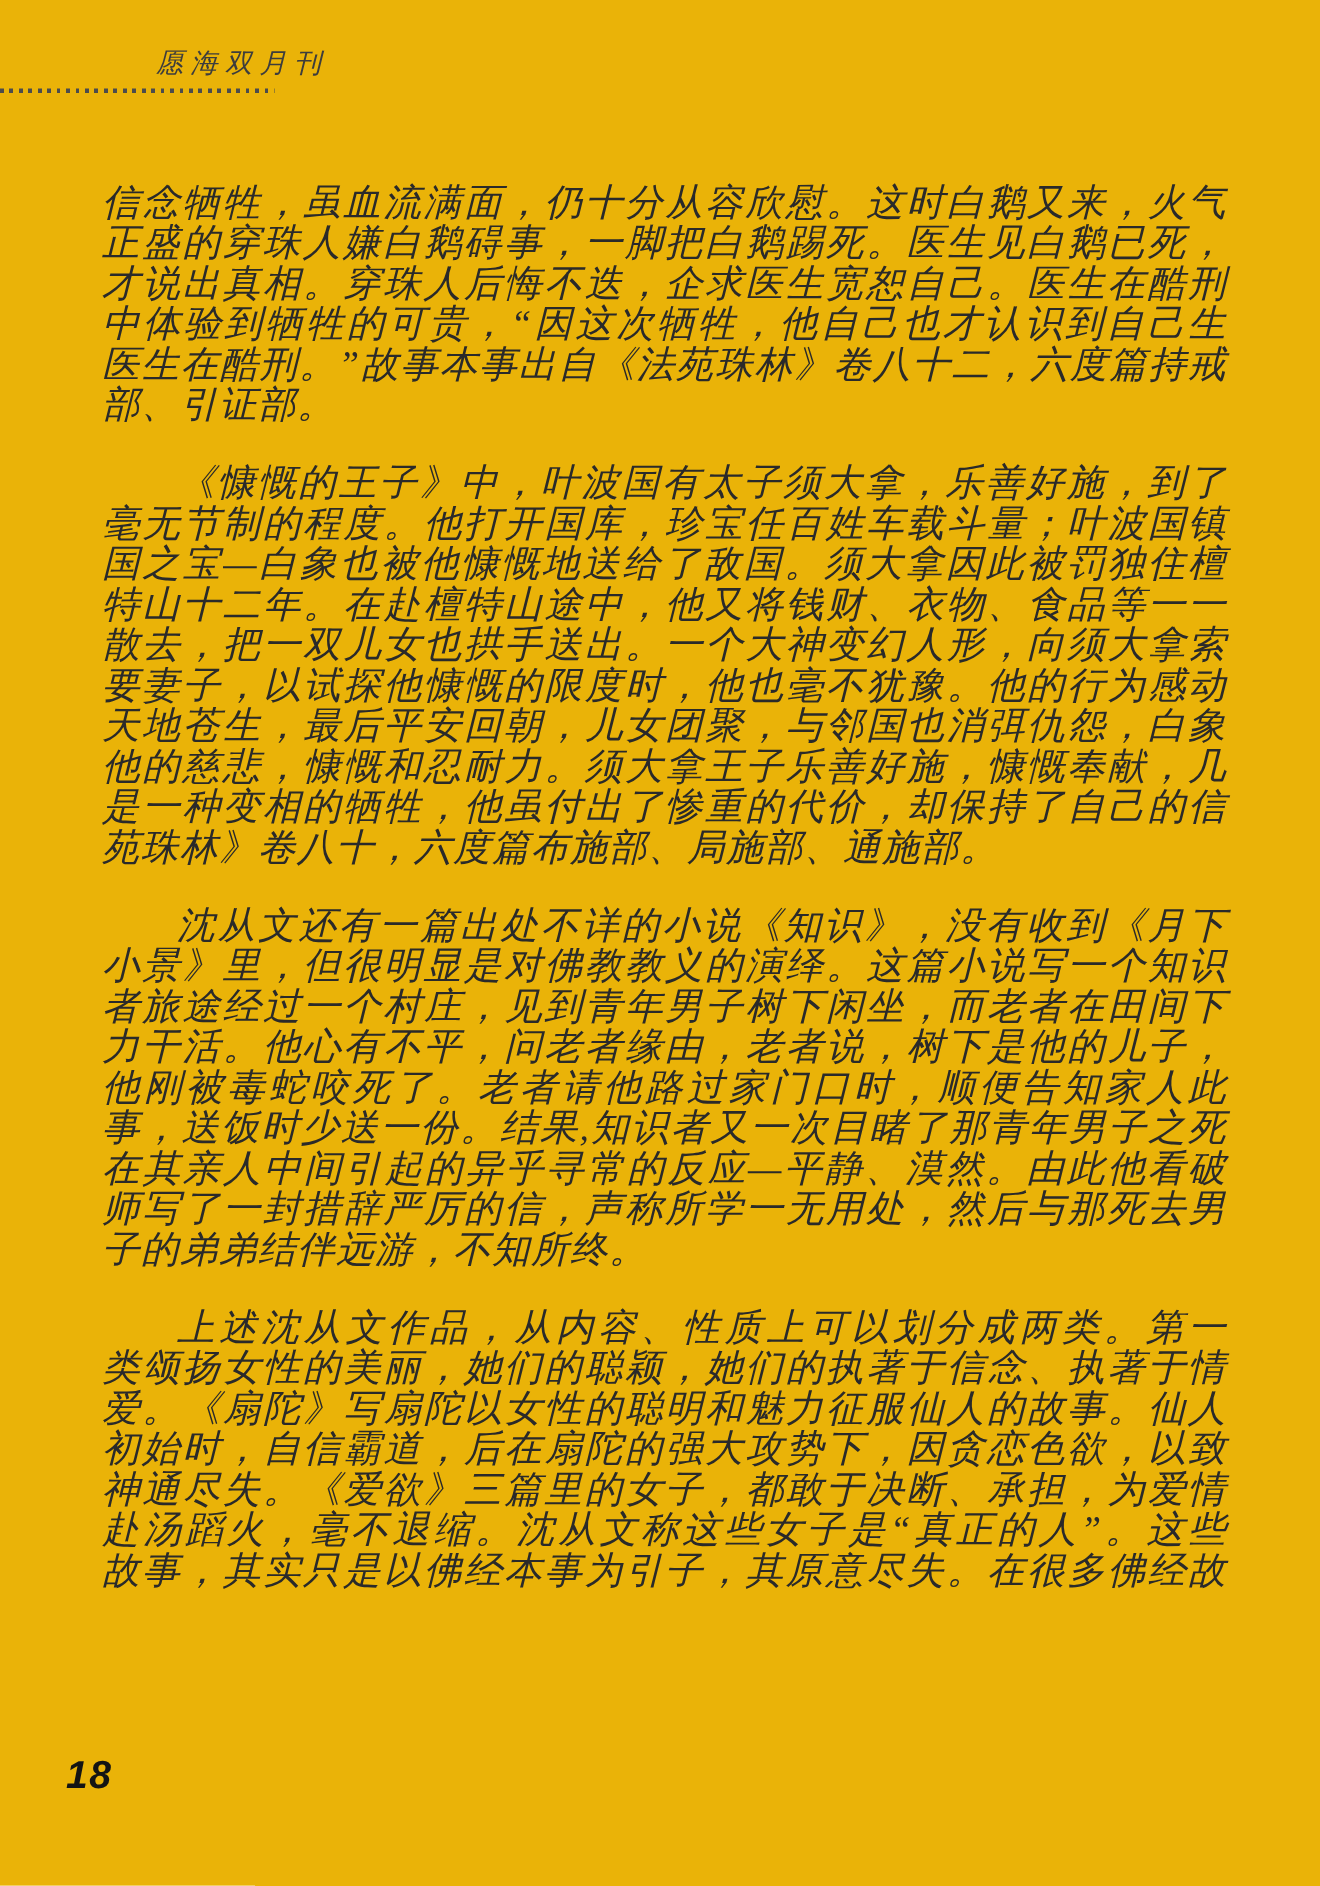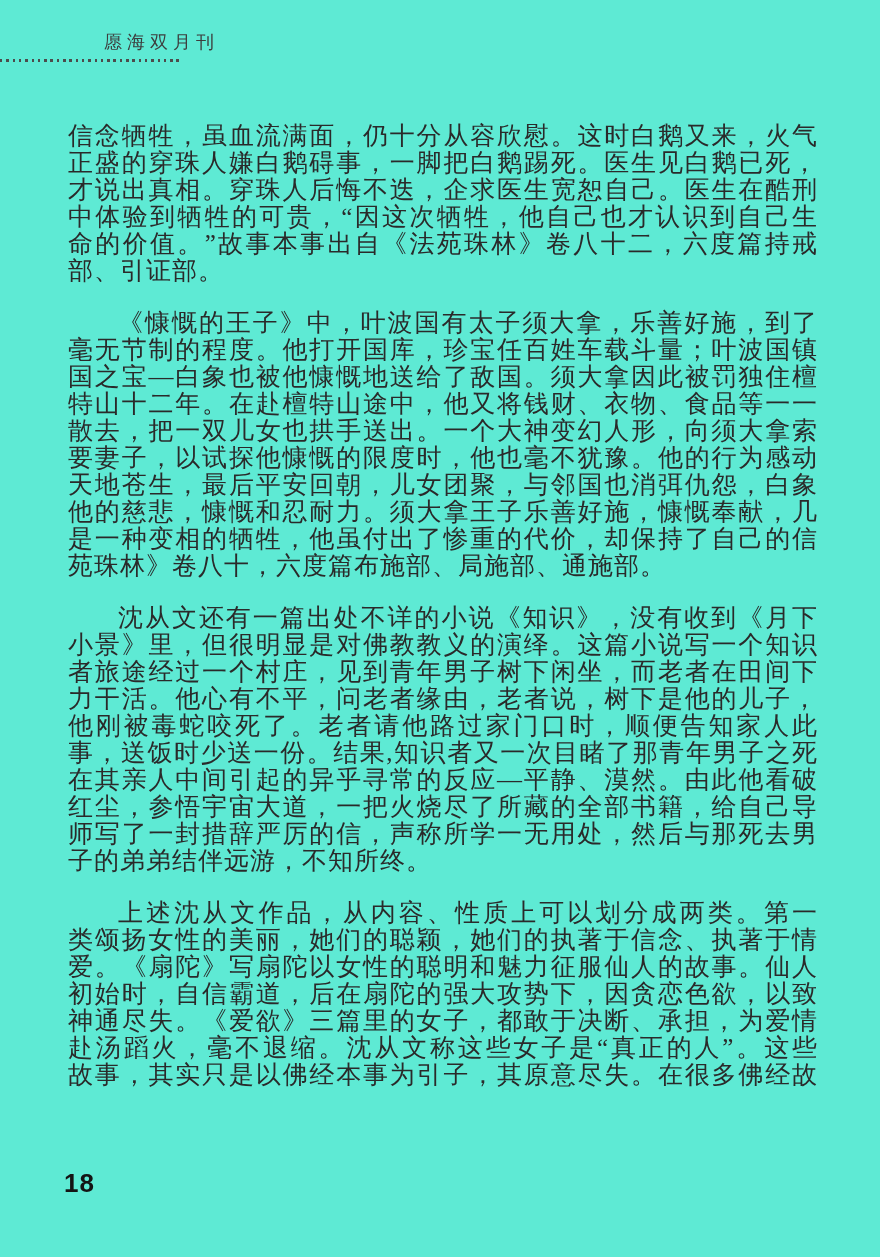--- a/index.html
+++ b/index.html
@@ -11,21 +11,22 @@
     width: 880px;
     height: 1257px;
     position: relative;
     overflow: hidden;
     font-family: "Liberation Serif", "DejaVu Serif", serif;
     color: #2a2a2a;
   }
   .page {
     position: absolute;
     inset: 0;
-    background: #5eead4;
+    background: #eab308;
+    font-style: italic;
   }
   .journal-title {
     position: absolute;
     left: 104px;
     top: 30px;
     font-size: 18px;
     letter-spacing: 5px;
     color: #3d3d3d;
     font-family: "Liberation Serif", "DejaVu Serif", serif;
   }
@@ -63,21 +64,21 @@
   }
   .line.indent {
     text-indent: 2em;
     margin-top: 20px;
   }
   .line.short-last {
     text-align-last: left;
   }
   .page-number {
     position: absolute;
-    left: 64px;
+    left: 44px;
     top: 1168px;
     font-family: "Liberation Sans", "DejaVu Sans", sans-serif;
     font-weight: 700;
     font-size: 26px;
     color: #141414;
     letter-spacing: 1px;
   }
 </style>
 </head>
 <body>
@@ -87,21 +88,21 @@
   <div class="journal-title">愿海双月刊</div>
 
   <div class="dotted-rule"></div>
 
   <div class="article-body" id="article-body">
       <div class="para">
         <div class="line">信念牺牲，虽血流满面，仍十分从容欣慰。这时白鹅又来，火气</div>
         <div class="line">正盛的穿珠人嫌白鹅碍事，一脚把白鹅踢死。医生见白鹅已死，</div>
         <div class="line">才说出真相。穿珠人后悔不迭，企求医生宽恕自己。医生在酷刑</div>
         <div class="line">中体验到牺牲的可贵，“因这次牺牲，他自己也才认识到自己生</div>
-        <div class="line">命的价值。”故事本事出自《法苑珠林》卷八十二，六度篇持戒</div>
+        <div class="line">医生在酷刑。”故事本事出自《法苑珠林》卷八十二，六度篇持戒</div>
         <div class="line short-last">部、引证部。</div>
       </div>
       <div class="para">
         <div class="line indent">《慷慨的王子》中，叶波国有太子须大拿，乐善好施，到了</div>
         <div class="line">毫无节制的程度。他打开国库，珍宝任百姓车载斗量；叶波国镇</div>
         <div class="line">国之宝—白象也被他慷慨地送给了敌国。须大拿因此被罚独住檀</div>
         <div class="line">特山十二年。在赴檀特山途中，他又将钱财、衣物、食品等一一</div>
         <div class="line">散去，把一双儿女也拱手送出。一个大神变幻人形，向须大拿索</div>
         <div class="line">要妻子，以试探他慷慨的限度时，他也毫不犹豫。他的行为感动</div>
         <div class="line">天地苍生，最后平安回朝，儿女团聚，与邻国也消弭仇怨，白象</div>
@@ -110,21 +111,20 @@
         <div class="line short-last">苑珠林》卷八十，六度篇布施部、局施部、通施部。</div>
       </div>
       <div class="para">
         <div class="line indent">沈从文还有一篇出处不详的小说《知识》，没有收到《月下</div>
         <div class="line">小景》里，但很明显是对佛教教义的演绎。这篇小说写一个知识</div>
         <div class="line">者旅途经过一个村庄，见到青年男子树下闲坐，而老者在田间下</div>
         <div class="line">力干活。他心有不平，问老者缘由，老者说，树下是他的儿子，</div>
         <div class="line">他刚被毒蛇咬死了。老者请他路过家门口时，顺便告知家人此</div>
         <div class="line">事，送饭时少送一份。结果,知识者又一次目睹了那青年男子之死</div>
         <div class="line">在其亲人中间引起的异乎寻常的反应—平静、漠然。由此他看破</div>
-        <div class="line">红尘，参悟宇宙大道，一把火烧尽了所藏的全部书籍，给自己导</div>
         <div class="line">师写了一封措辞严厉的信，声称所学一无用处，然后与那死去男</div>
         <div class="line short-last">子的弟弟结伴远游，不知所终。</div>
       </div>
       <div class="para">
         <div class="line indent">上述沈从文作品，从内容、性质上可以划分成两类。第一</div>
         <div class="line">类颂扬女性的美丽，她们的聪颖，她们的执著于信念、执著于情</div>
         <div class="line">爱。《扇陀》写扇陀以女性的聪明和魅力征服仙人的故事。仙人</div>
         <div class="line">初始时，自信霸道，后在扇陀的强大攻势下，因贪恋色欲，以致</div>
         <div class="line">神通尽失。《爱欲》三篇里的女子，都敢于决断、承担，为爱情</div>
         <div class="line">赴汤蹈火，毫不退缩。沈从文称这些女子是“真正的人”。这些</div>

